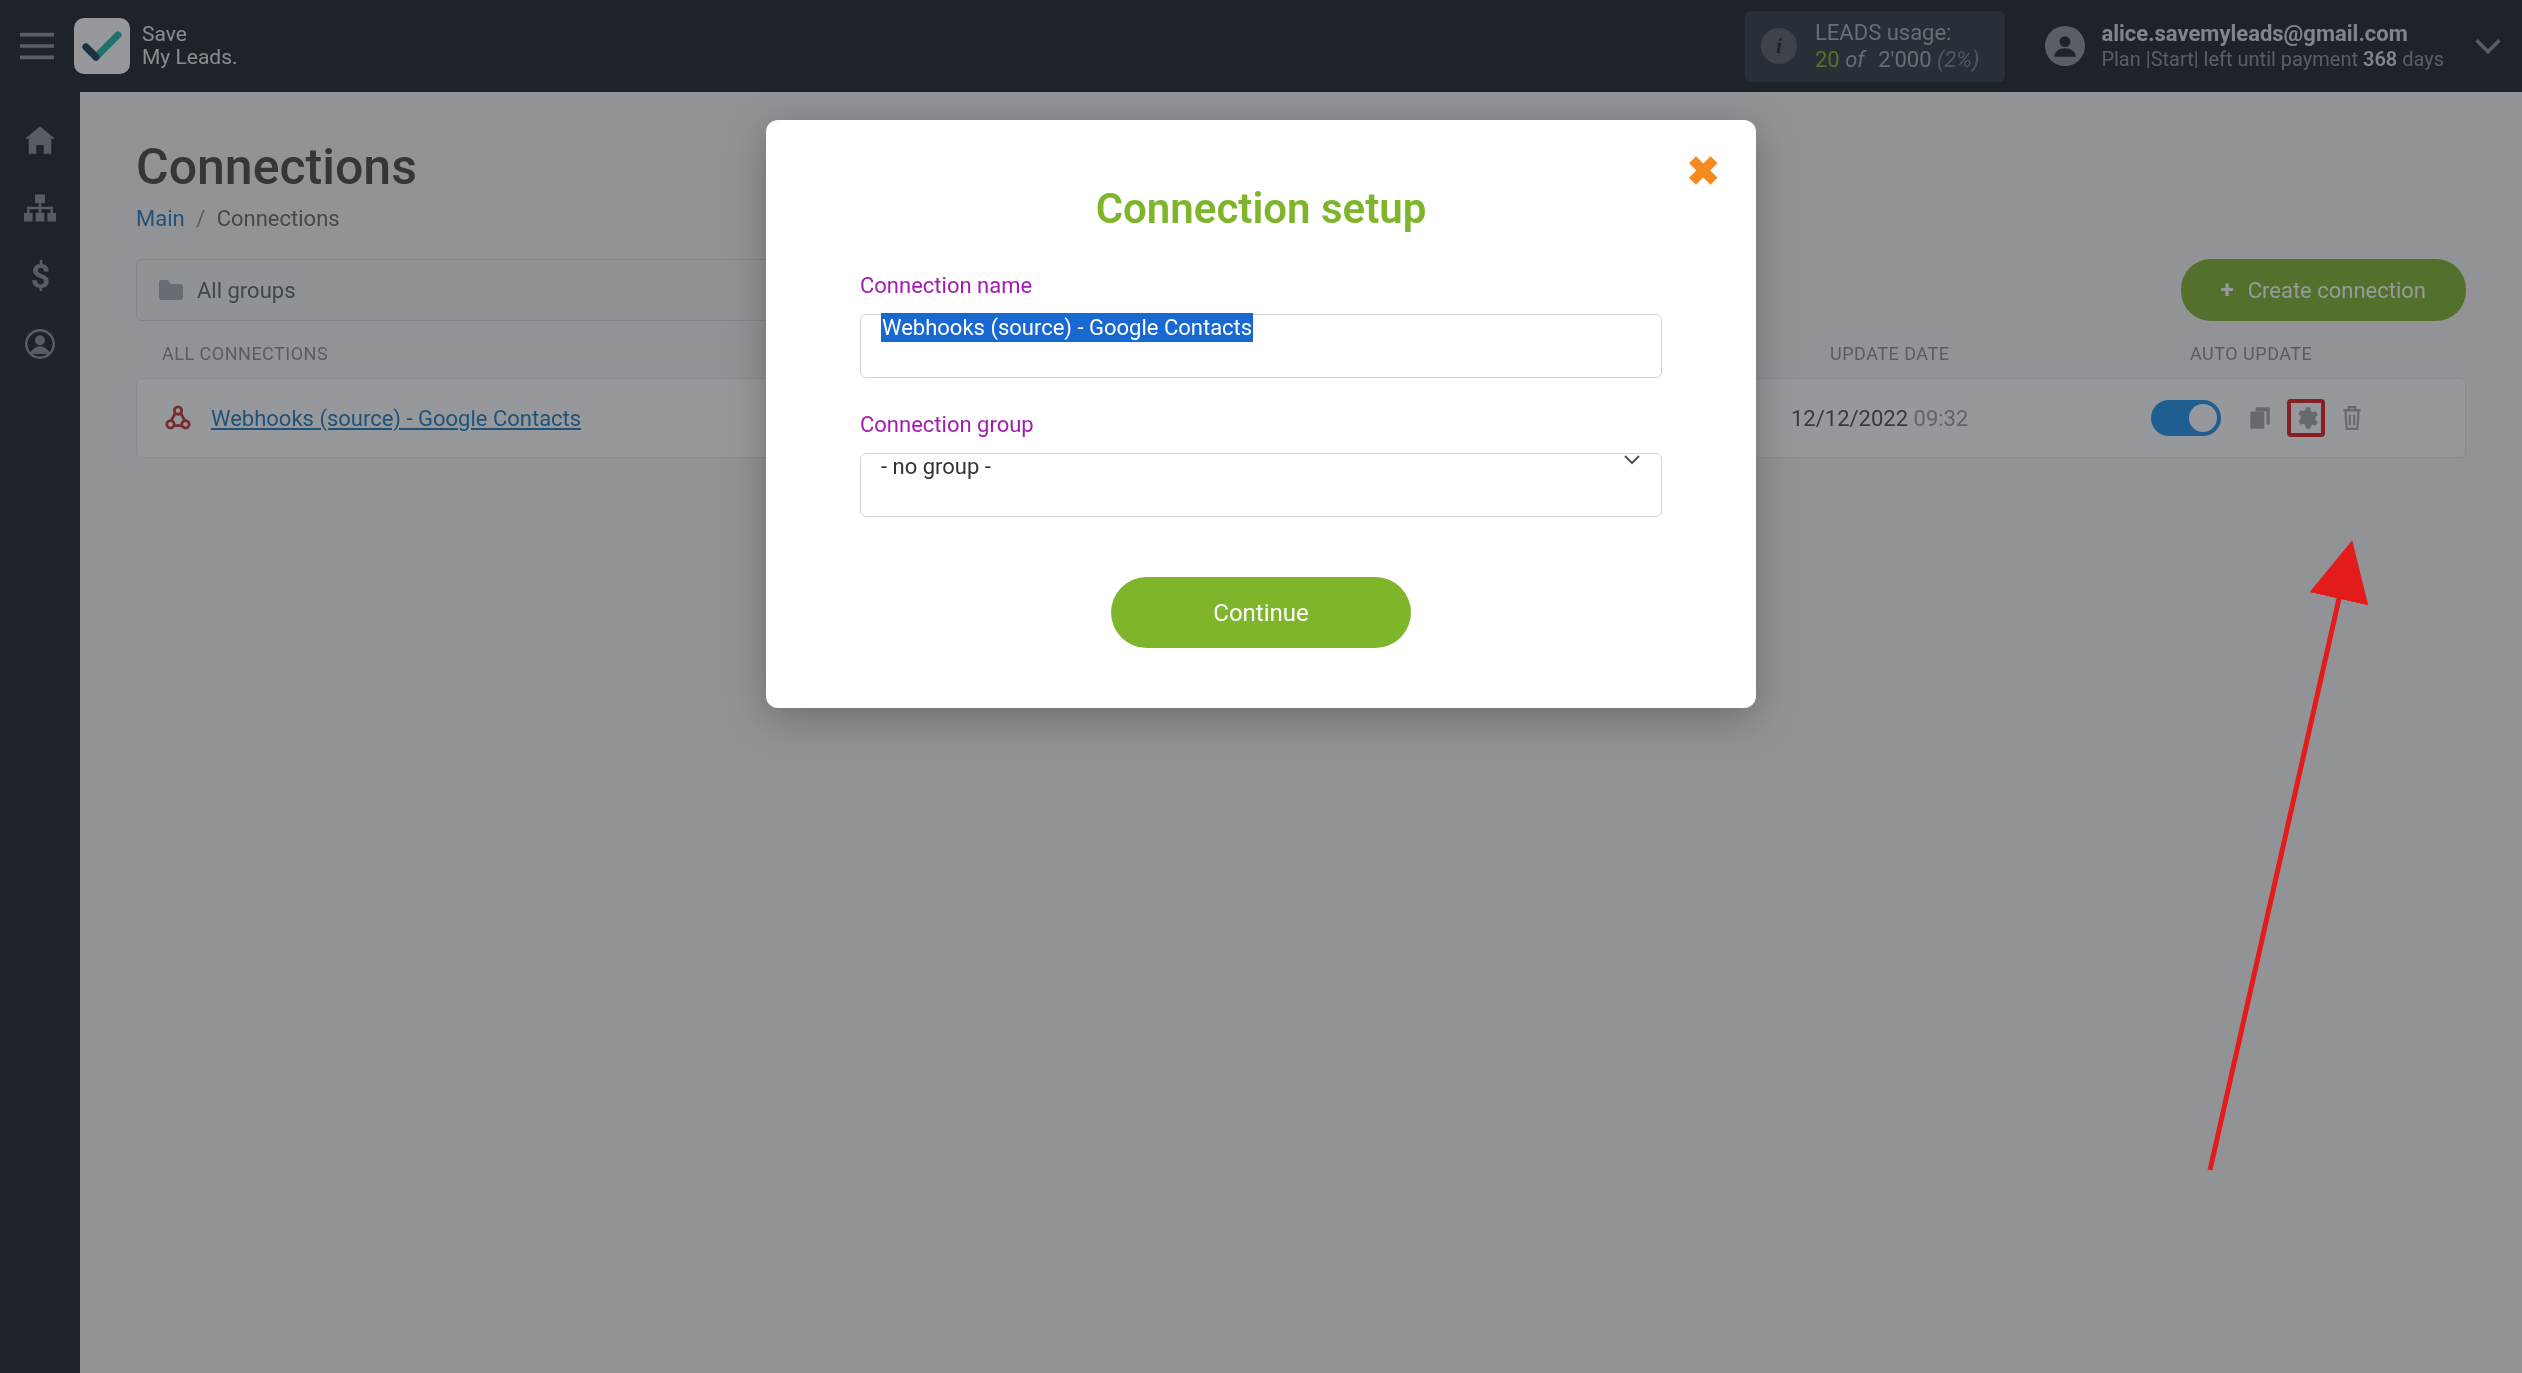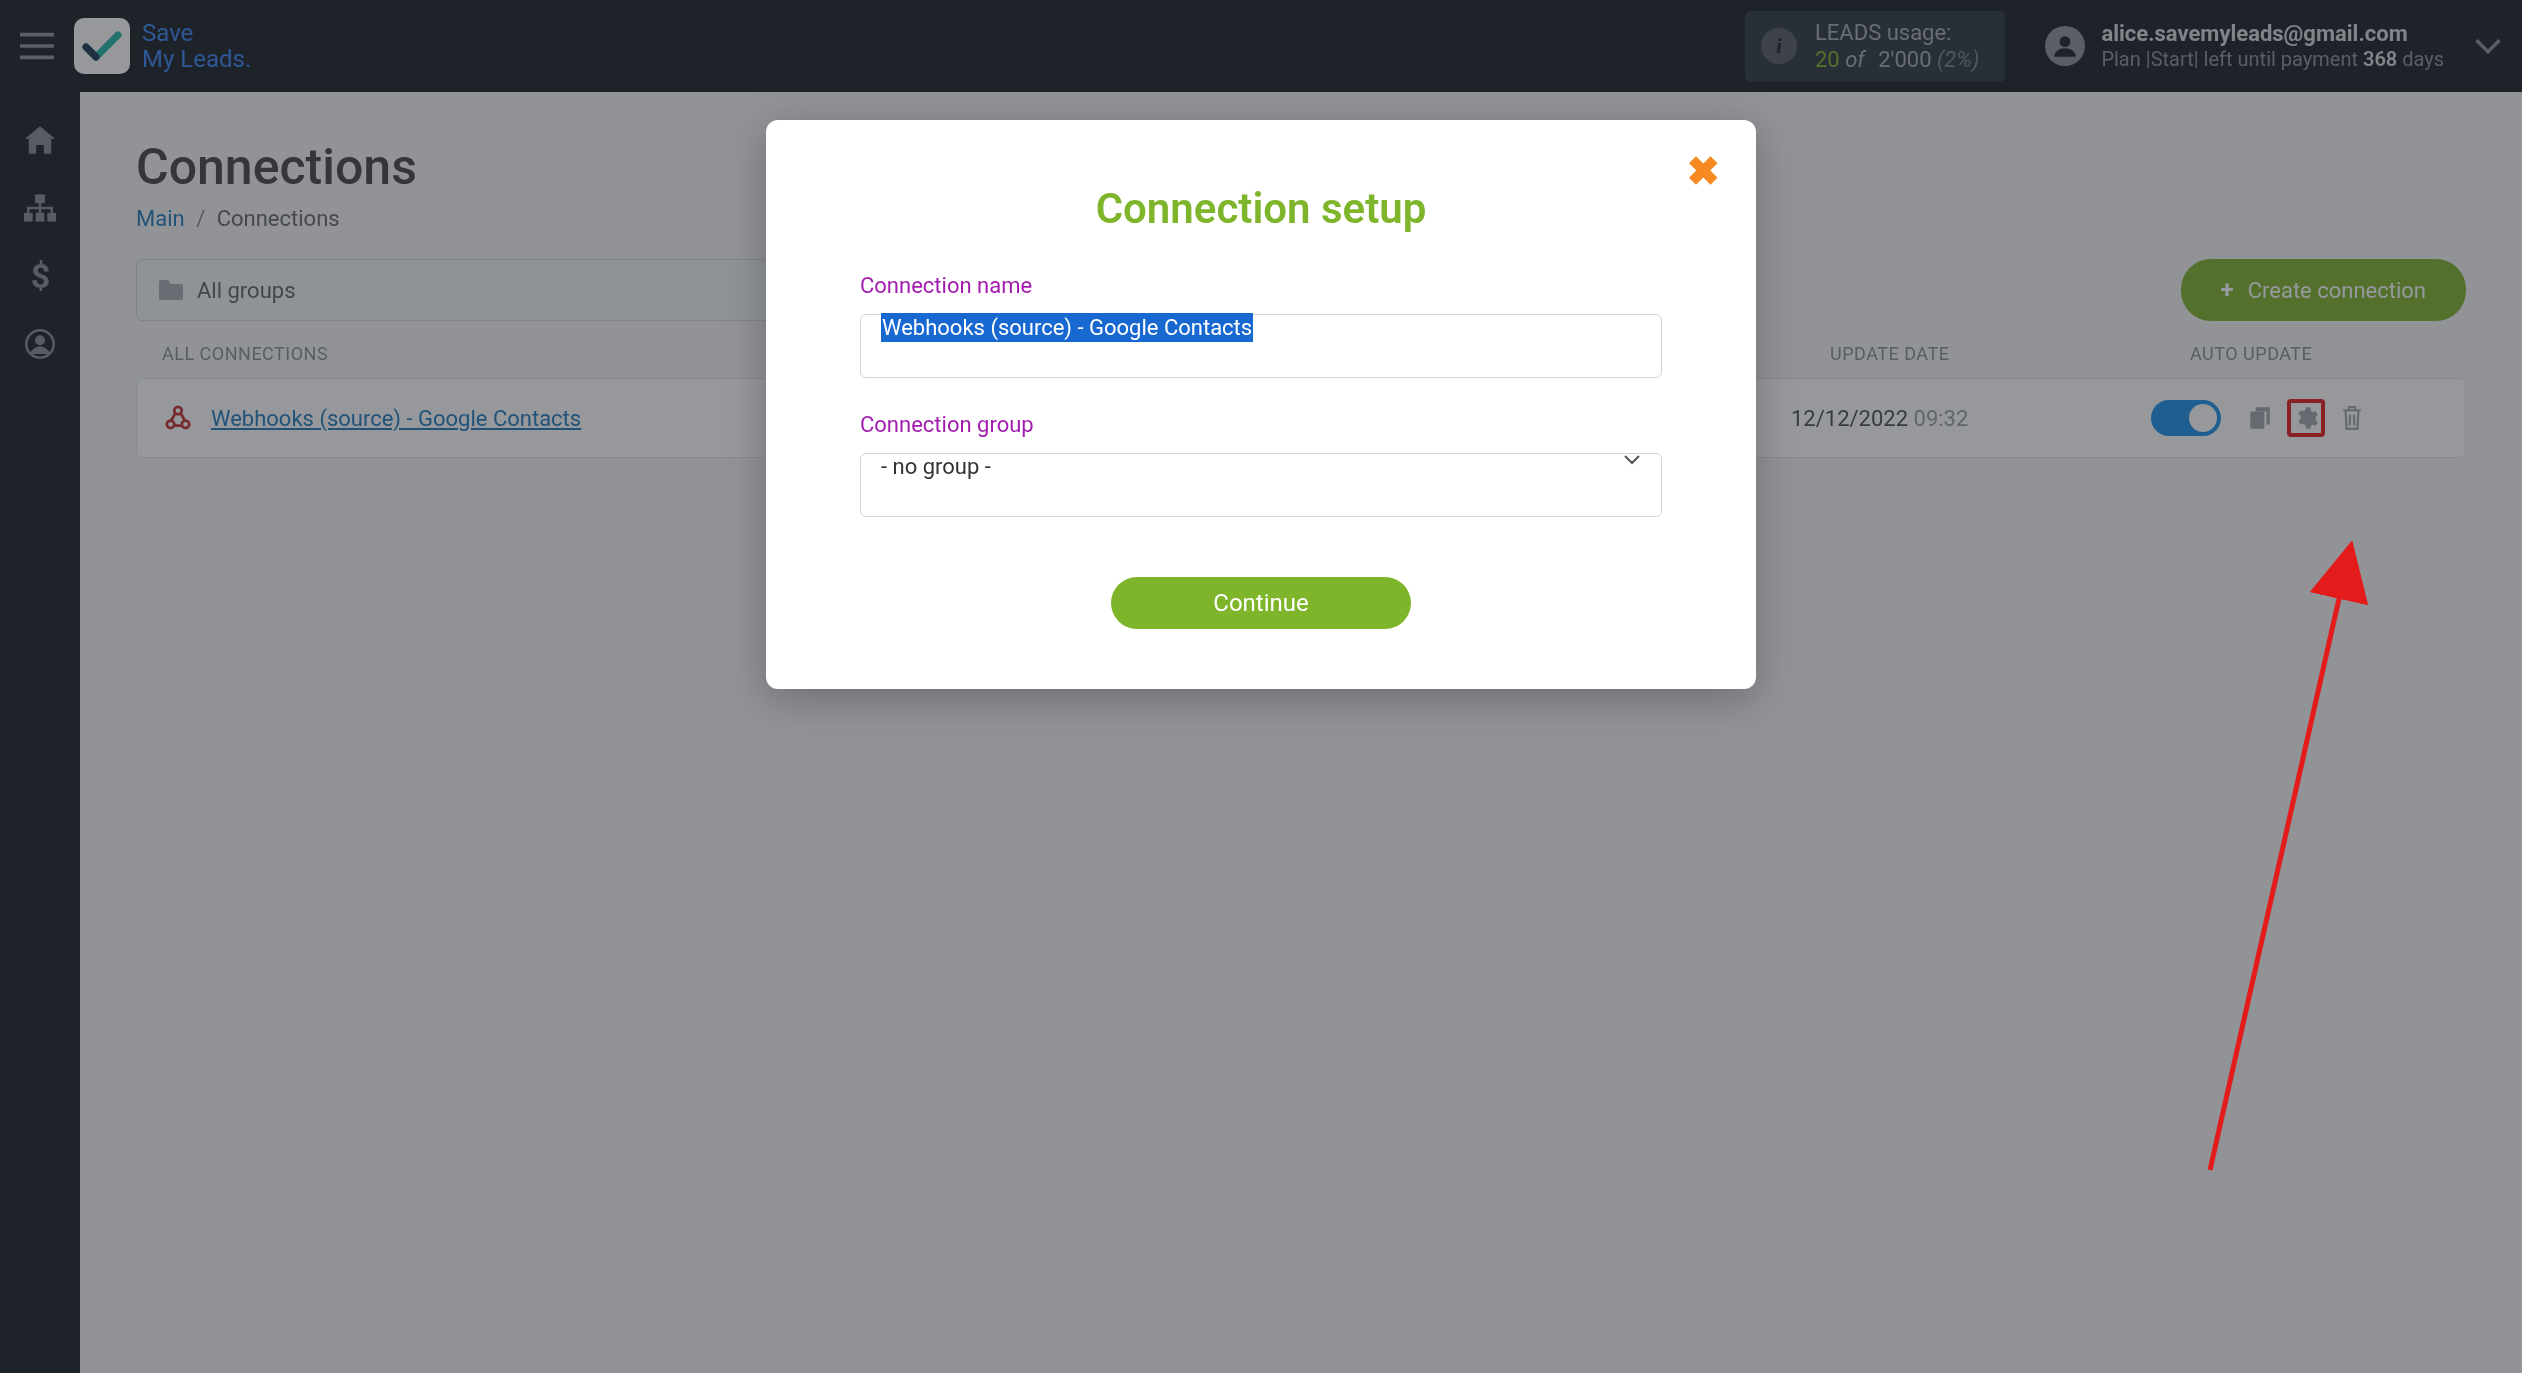--- a/index.html
+++ b/index.html
@@ -4,21 +4,21 @@
 <style>
 * { margin: 0; padding: 0; box-sizing: border-box; font-family: -apple-system, BlinkMacSystemFont, "Segoe UI", Roboto, Arial, sans-serif; }
 body { background: #f5f6f7; overflow: hidden; width: 2522px; height: 1373px; transform-origin: top left; }
 .app { display: flex; flex-direction: column; width: 100%; height: 100%; }
 
 
 .header { background: #1a2028; display: flex; align-items: center; height: 92px; padding: 0 20px; position: relative; z-index: 100; }
 .hamburger { color: #8d9399; font-size: 36px; margin-right: 20px; cursor: pointer; }
 .logo-box { display: flex; align-items: center; gap: 12px; }
 .logo-icon { width: 56px; height: 56px; background: #fff; border-radius: 10px; display: flex; align-items: center; justify-content: center; }
-.logo-text { color: #3b82f6; font-size: 24px; line-height: 1.1; }
+.logo-text { color: #e5e5e5; font-size: 21px; line-height: 1.1; }
 .header-spacer { flex: 1; }
 .usage-box { background: #2f3740; border-radius: 6px; padding: 8px 26px 8px 16px; display: flex; align-items: center; gap: 18px; margin-right: 40px; }
 .usage-info-icon { width: 36px; height: 36px; border-radius: 50%; background: #555c63; color: #1a2028; display: flex; align-items: center; justify-content: center; font-weight: bold; font-size: 22px; font-style: italic; font-family: Georgia, serif; }
 .usage-text { font-size: 22px; line-height: 1.25; }
 .usage-label { color: #a8adb4; }
 .usage-count { color: #7fb52b; }
 .usage-of { color: #a8adb4; font-style: italic; }
 .usage-total { color: #a8adb4; margin-left: 8px; }
 .usage-pct { color: #7b838a; font-style: italic; }
 .user-box { display: flex; align-items: center; gap: 16px; }
@@ -68,21 +68,21 @@
 
 .overlay { position: absolute; inset: 0; background: rgba(35,40,46,0.48); display: flex; justify-content: center; z-index: 200; padding-top: 120px; }
 .modal { width: 990px; background: #fff; border-radius: 12px; padding: 42px 94px 60px 94px; position: relative; box-shadow: 0 10px 40px rgba(0,0,0,0.25); height: fit-content; }
 .modal-close { position: absolute; right: 36px; top: 28px; color: #f6891f; font-size: 40px; font-weight: bold; cursor: pointer; }
 .modal-title { text-align: center; color: #7fb52b; font-size: 42px; font-weight: 600; margin: 22px 0 40px 0; }
 .field-label { font-size: 22px; color: #a21caf; margin-bottom: 16px; display: block; }
 .text-input { width: 100%; height: 64px; border: 1px solid #d2d6da; border-radius: 6px; padding: 0 20px; font-size: 22px; margin-bottom: 34px; }
 .text-input .selected-text { background: #1868d1; color: #fff; padding: 2px 1px; }
 .select-input { width: 100%; height: 64px; border: 1px solid #d2d6da; border-radius: 6px; padding: 0 20px; font-size: 22px; display: flex; align-items: flex-start; justify-content: space-between; color: #333; margin-bottom: 60px; cursor: pointer; }
 .select-chevron { color: #666; }
-.continue-btn { display: block; margin: 0 auto; height: 52px; width: 300px; background: #7fb52b; color: #fff; border: none; border-radius: 36px; font-size: 24px; cursor: pointer; }
+.continue-btn { display: block; margin: 0 auto; height: 71px; width: 300px; background: #7fb52b; color: #fff; border: none; border-radius: 36px; font-size: 24px; cursor: pointer; }
 
 
 .arrow-svg { position: absolute; z-index: 300; pointer-events: none; }
 
 svg { display: block; }
 </style>
 </head>
 <body>
 
 <div class="app">

